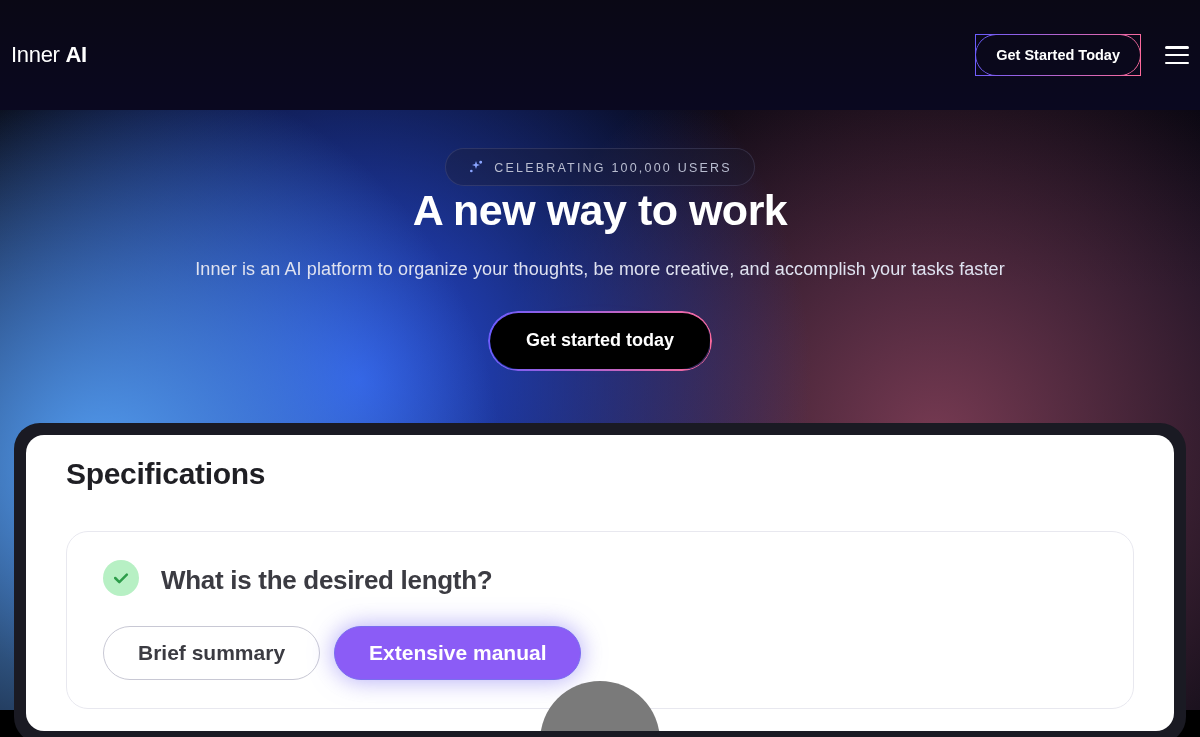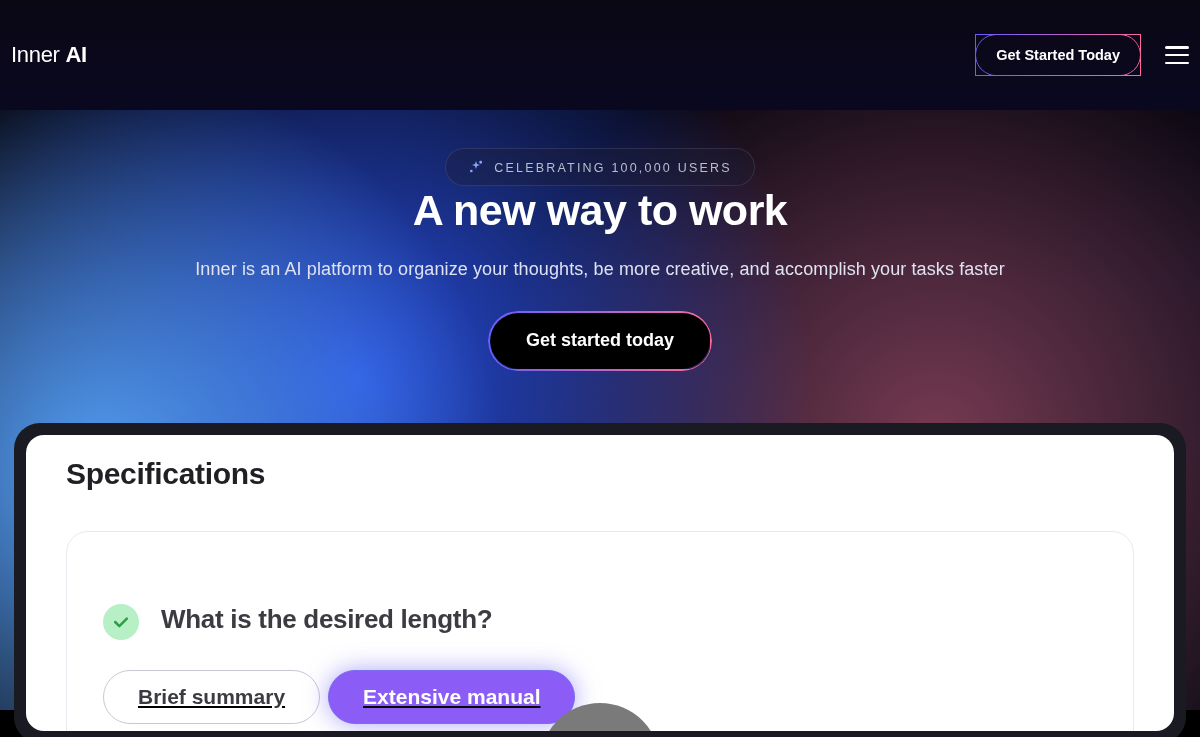--- a/index.html
+++ b/index.html
@@ -182,44 +182,42 @@
   letter-spacing: -0.3px;
 }
 .card {
   margin-top: 40px;
   border: 1px solid #e8e8ef;
   border-radius: 22px;
   padding: 28px 36px;
 }
 .card-header {
   display: flex;
-  align-items: flex-start;
+  align-items: flex-end;
   gap: 22px;
-  margin-top: 44px;
 }
 .check-circle {
   width: 36px;
   height: 36px;
   border-radius: 50%;
   background: #b7f0c4;
   display: flex;
   align-items: center;
   justify-content: center;
 }
 .card-question {
   font-size: 26px;
   font-weight: 700;
   color: #3b3b42;
   letter-spacing: -0.3px;
 }
 .options {
   margin-top: 30px;
   display: flex;
-  gap: 8px;
-  text-decoration: underline;
+  gap: 14px;
 }
 .option {
   padding: 14px 34px;
   border-radius: 999px;
   border: 1.5px solid #c8c8d4;
   background: #fff;
   color: #3b3b42;
   font-size: 21px;
   font-weight: 600;
   cursor: pointer;

